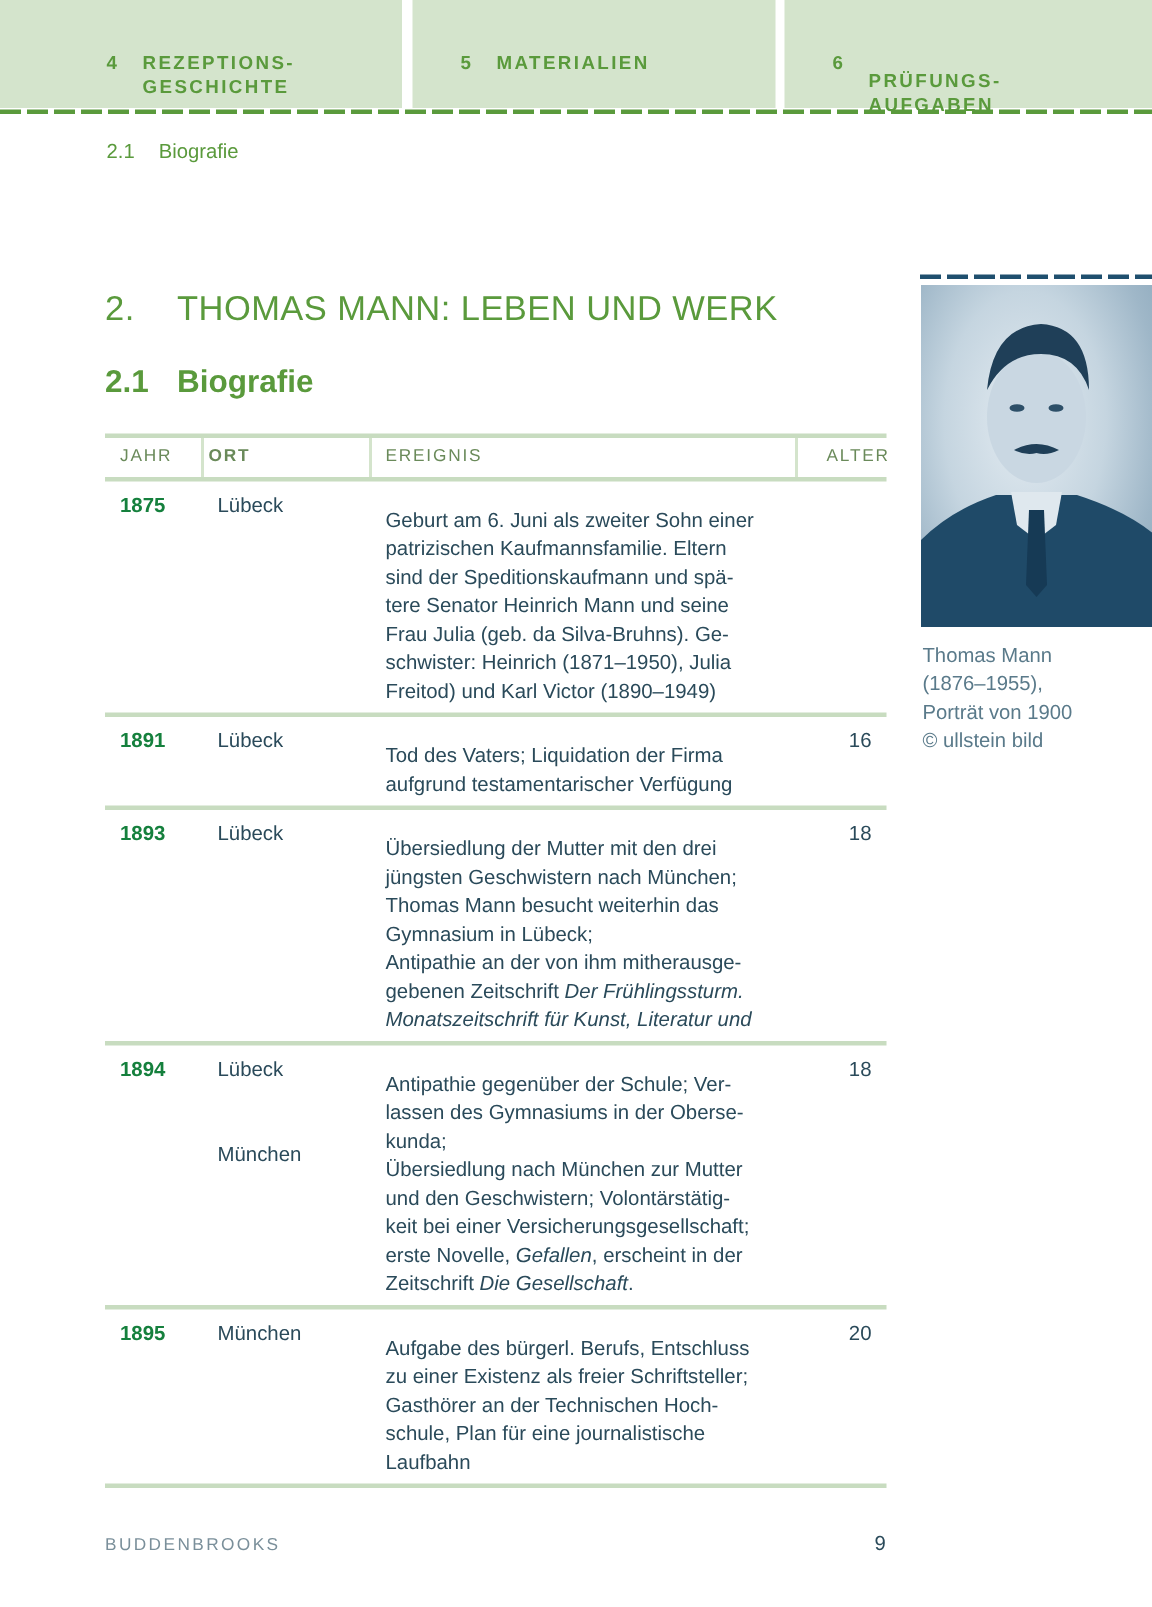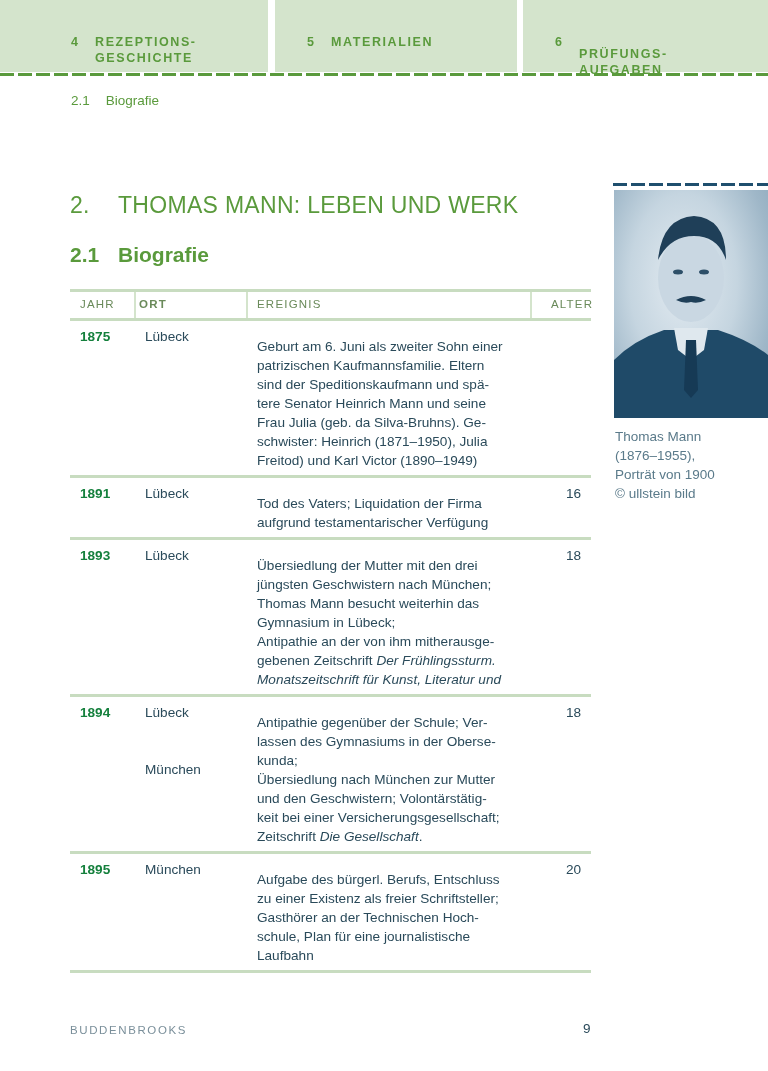--- a/index.html
+++ b/index.html
@@ -159,20 +159,21 @@
     <span class="yr">1894</span>
     <span class="ort">Lübeck</span>
     <span class="ort" style="top:63px;">München</span>
     <div class="ev">
       <div>Antipathie gegenüber der Schule; Ver-</div>
       <div>lassen des Gymnasiums in der Oberse-</div>
       <div>kunda;</div>
       <div>Übersiedlung nach München zur Mutter</div>
       <div>und den Geschwistern; Volontärstätig-</div>
       <div>keit bei einer Versicherungsgesellschaft;</div>
+      <div><span>erste Novelle, </span><i>Gefallen</i><span>, erscheint in der</span></div>
       <div><span>Zeitschrift </span><i>Die Gesellschaft</i><span>.</span></div>
     </div>
     <span class="age">18</span>
   </div>
 
   <div class="row">
     <span class="yr">1895</span>
     <span class="ort">München</span>
     <div class="ev">
       <div>Aufgabe des bürgerl. Berufs, Entschluss</div>

